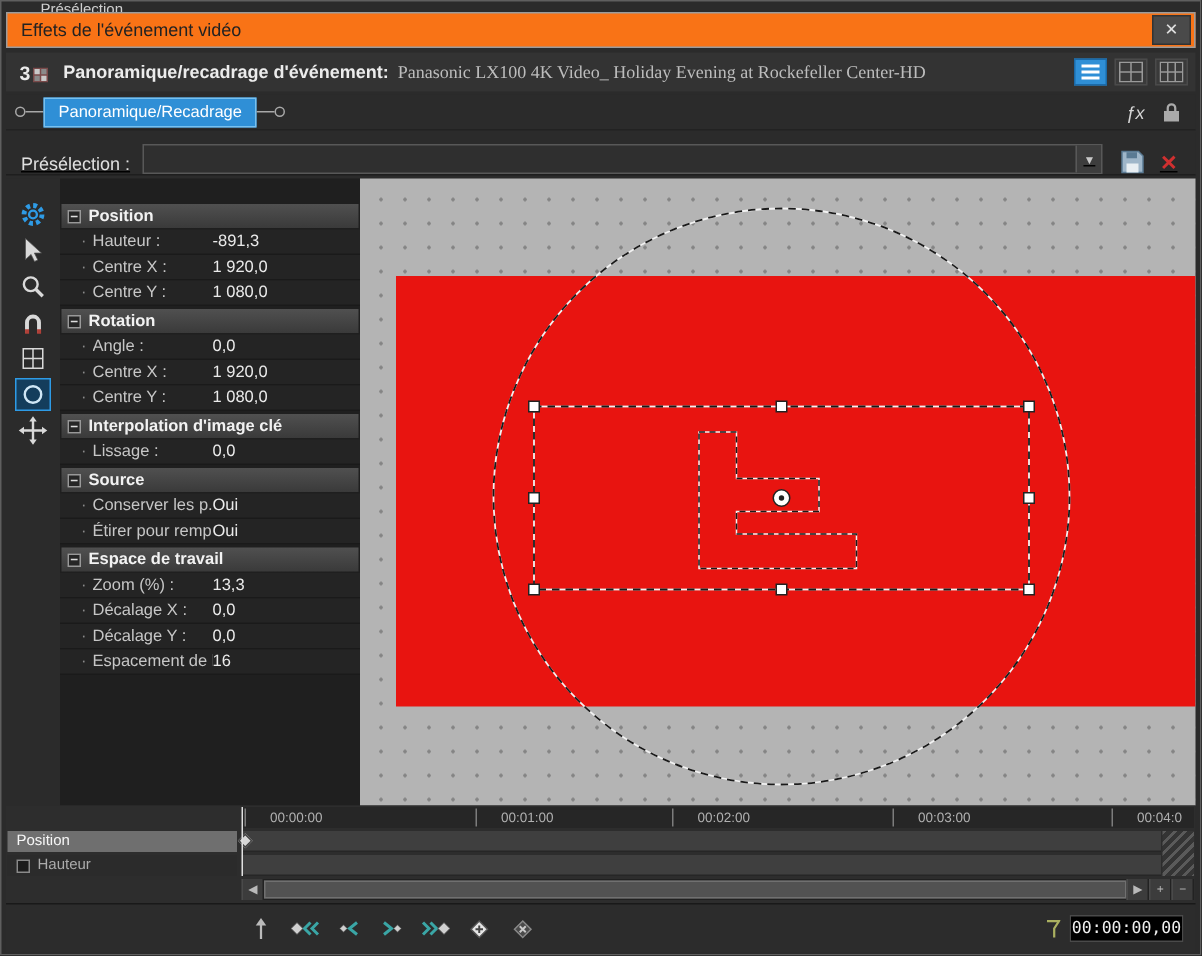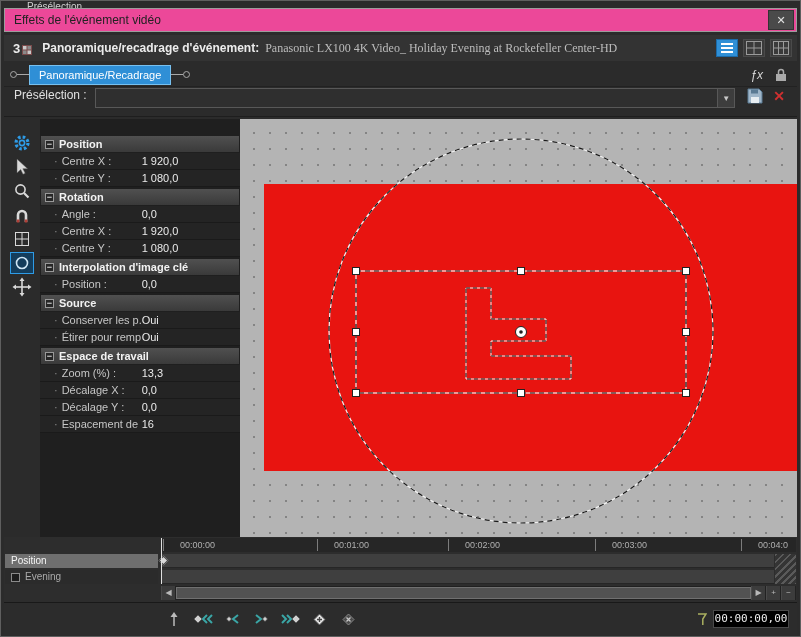--- a/index.html
+++ b/index.html
@@ -1,38 +1,38 @@
 <!DOCTYPE html>
 <html><head>
 <meta charset="utf-8">
 <style>
   *{box-sizing:border-box;margin:0;padding:0;}
   html,body{background:#1e1e1e;}
   body{font-family:"Liberation Sans",sans-serif;}
   .win{position:relative;width:801px;height:637px;background:#2b2b2b;border:1px solid #5f5f5f;overflow:hidden;}
   .behind{position:absolute;top:0;left:26px;height:7px;overflow:hidden;color:#cfcfcf;font-size:10px;line-height:12px;}
-  .titlebar{position:absolute;top:7px;left:3px;width:793px;height:24px;background:#ec4899;border:1px solid #9c9c9c;display:flex;align-items:center;}
+  .titlebar{position:absolute;top:7px;left:3px;width:793px;height:24px;background:#f97316;border:1px solid #9c9c9c;display:flex;align-items:center;}
   .titlebar .title{margin-left:9px;font-size:12px;color:#222;}
   .closebtn{margin-left:auto;margin-right:2px;width:26px;height:20px;background:#4a4a4a;border:1px solid #333;color:#e0e0e0;font-size:11px;line-height:18px;text-align:center;}
   .fxheader{position:absolute;top:34px;left:3px;width:793px;height:26px;background:#333;display:flex;align-items:center;}
   .tracknum{margin-left:9px;font-weight:bold;font-size:13px;color:#ececec;}
   .mediaicon{margin:4px 10px 0 2px;display:flex;}
   .fxtitle{font-weight:bold;font-size:12px;color:#ececec;margin-right:6px;white-space:nowrap;}
   .medianame{font-size:12px;color:#bdbdbd;white-space:nowrap;overflow:hidden;font-family:Liberation Serif, serif;}
   .hspacer{flex:1;}
   .hbtn{width:22px;height:18px;display:flex;align-items:center;justify-content:center;margin-right:5px;background:#3a3a3a;border:1px solid #4a4a4a;}
   .hbtn.blue{background:#2f8fd6;border:1px solid #1b6aa8;}
   .chiprow{position:absolute;top:62px;left:3px;width:793px;height:24px;background:#2b2b2b;display:flex;align-items:center;border-bottom:1px solid #222;}
   .kfnode{width:7px;height:7px;border:1px solid #a8a8a8;border-radius:50%;margin-left:6px;flex:none;}
   .kfnode.r{margin-left:0;}
   .conn{width:12px;height:1px;background:#a8a8a8;flex:none;}
   .chip{background:#2f8fd6;color:#fff;font-size:11px;padding:3px 9px;border:1px solid #77c0ef;white-space:nowrap;text-align:center;}
   .fxicon{margin-left:auto;color:#d5d5d5;font-size:12px;font-style:italic;margin-right:12px;}
   .chainbtn{margin-right:10px;display:flex;}
-  .presetrow{position:absolute;top:87px;left:3px;width:793px;height:29px;background:#2b2b2b;display:flex;align-items:flex-start;border-bottom:1px solid #1e1e1e;}
+  .presetrow{position:absolute;top:87px;left:3px;width:793px;height:29px;background:#2b2b2b;display:flex;align-items:flex-end;border-bottom:1px solid #1e1e1e;text-decoration:underline;}
   .presetlabel{margin-left:10px;font-size:12px;color:#e0e0e0;margin-right:8px;white-space:nowrap;}
   .combo{flex:1;height:20px;background:#2f2f2f;border:1px solid #585858;display:flex;align-items:center;}
   .comboval{flex:1;font-size:11px;color:#ddd;padding-left:5px;}
   .comboarrow{width:17px;height:100%;background:#3d3d3d;border-left:1px solid #585858;color:#c9c9c9;font-size:8px;display:flex;align-items:center;justify-content:center;}
   .saveicon{margin:0 10px 0 12px;display:flex;}
   .delicon{margin-right:12px;color:#d03030;font-size:14px;font-weight:bold;}
   .main{position:absolute;top:118px;left:3px;width:793px;height:418px;}
   .toolcol{position:absolute;left:0;top:0;width:36px;height:100%;background:#2b2b2b;padding-top:11px;}
   .tool{width:24px;height:22px;margin:2px auto;display:flex;align-items:center;justify-content:center;border:1px solid transparent;}
   .tool.active{background:#143d5c;border:1px solid #2e9be6;}
@@ -206,20 +206,24 @@
       </span>
     </div>
 
     <div class="props">
 
       <div class="sech">
         <span class="collapse">−</span>
         <span>Position</span>
       </div>
       <div class="prow">
+          <span class="plbl">Hauteur :</span>
+          <span class="pval">-891,3</span>
+        </div>
+      <div class="prow">
           <span class="plbl">Centre X :</span>
           <span class="pval">1 920,0</span>
         </div>
       <div class="prow">
           <span class="plbl">Centre Y :</span>
           <span class="pval">1 080,0</span>
         </div>
 
       <div class="sech">
         <span class="collapse">−</span>
@@ -236,21 +240,21 @@
       <div class="prow">
           <span class="plbl">Centre Y :</span>
           <span class="pval">1 080,0</span>
         </div>
 
       <div class="sech">
         <span class="collapse">−</span>
         <span>Interpolation d'image clé</span>
       </div>
       <div class="prow">
-          <span class="plbl">Position :</span>
+          <span class="plbl">Lissage :</span>
           <span class="pval">0,0</span>
         </div>
 
       <div class="sech">
         <span class="collapse">−</span>
         <span>Source</span>
       </div>
       <div class="prow">
           <span class="plbl">Conserver les p...</span>
           <span class="pval">Oui</span>
@@ -314,21 +318,21 @@
     <div class="ruler">
       <span class="rl" style="left:2px">00:00:00</span>
       <span class="rl" style="left:156px">00:01:00</span>
       <span class="rl" style="left:287px">00:02:00</span>
       <span class="rl" style="left:434px">00:03:00</span>
       <span class="rl" style="left:580px">00:04:0</span>
     </div>
     <div class="trackrow sel">Position</div>
     <div class="trackrow mask">
       <span class="cb"></span>
-      <span>Evening</span>
+      <span>Hauteur</span>
     </div>
     <div class="lane l1"></div>
     <div class="lane l2"></div>
     <div class="kfdiamond"></div>
     <div class="playhead"></div>
     <div class="grip"></div>
     <div class="hscroll">
       <span class="sbtn">◀</span>
       <span class="sthumb"></span>
       <span class="sbtn">▶</span>

